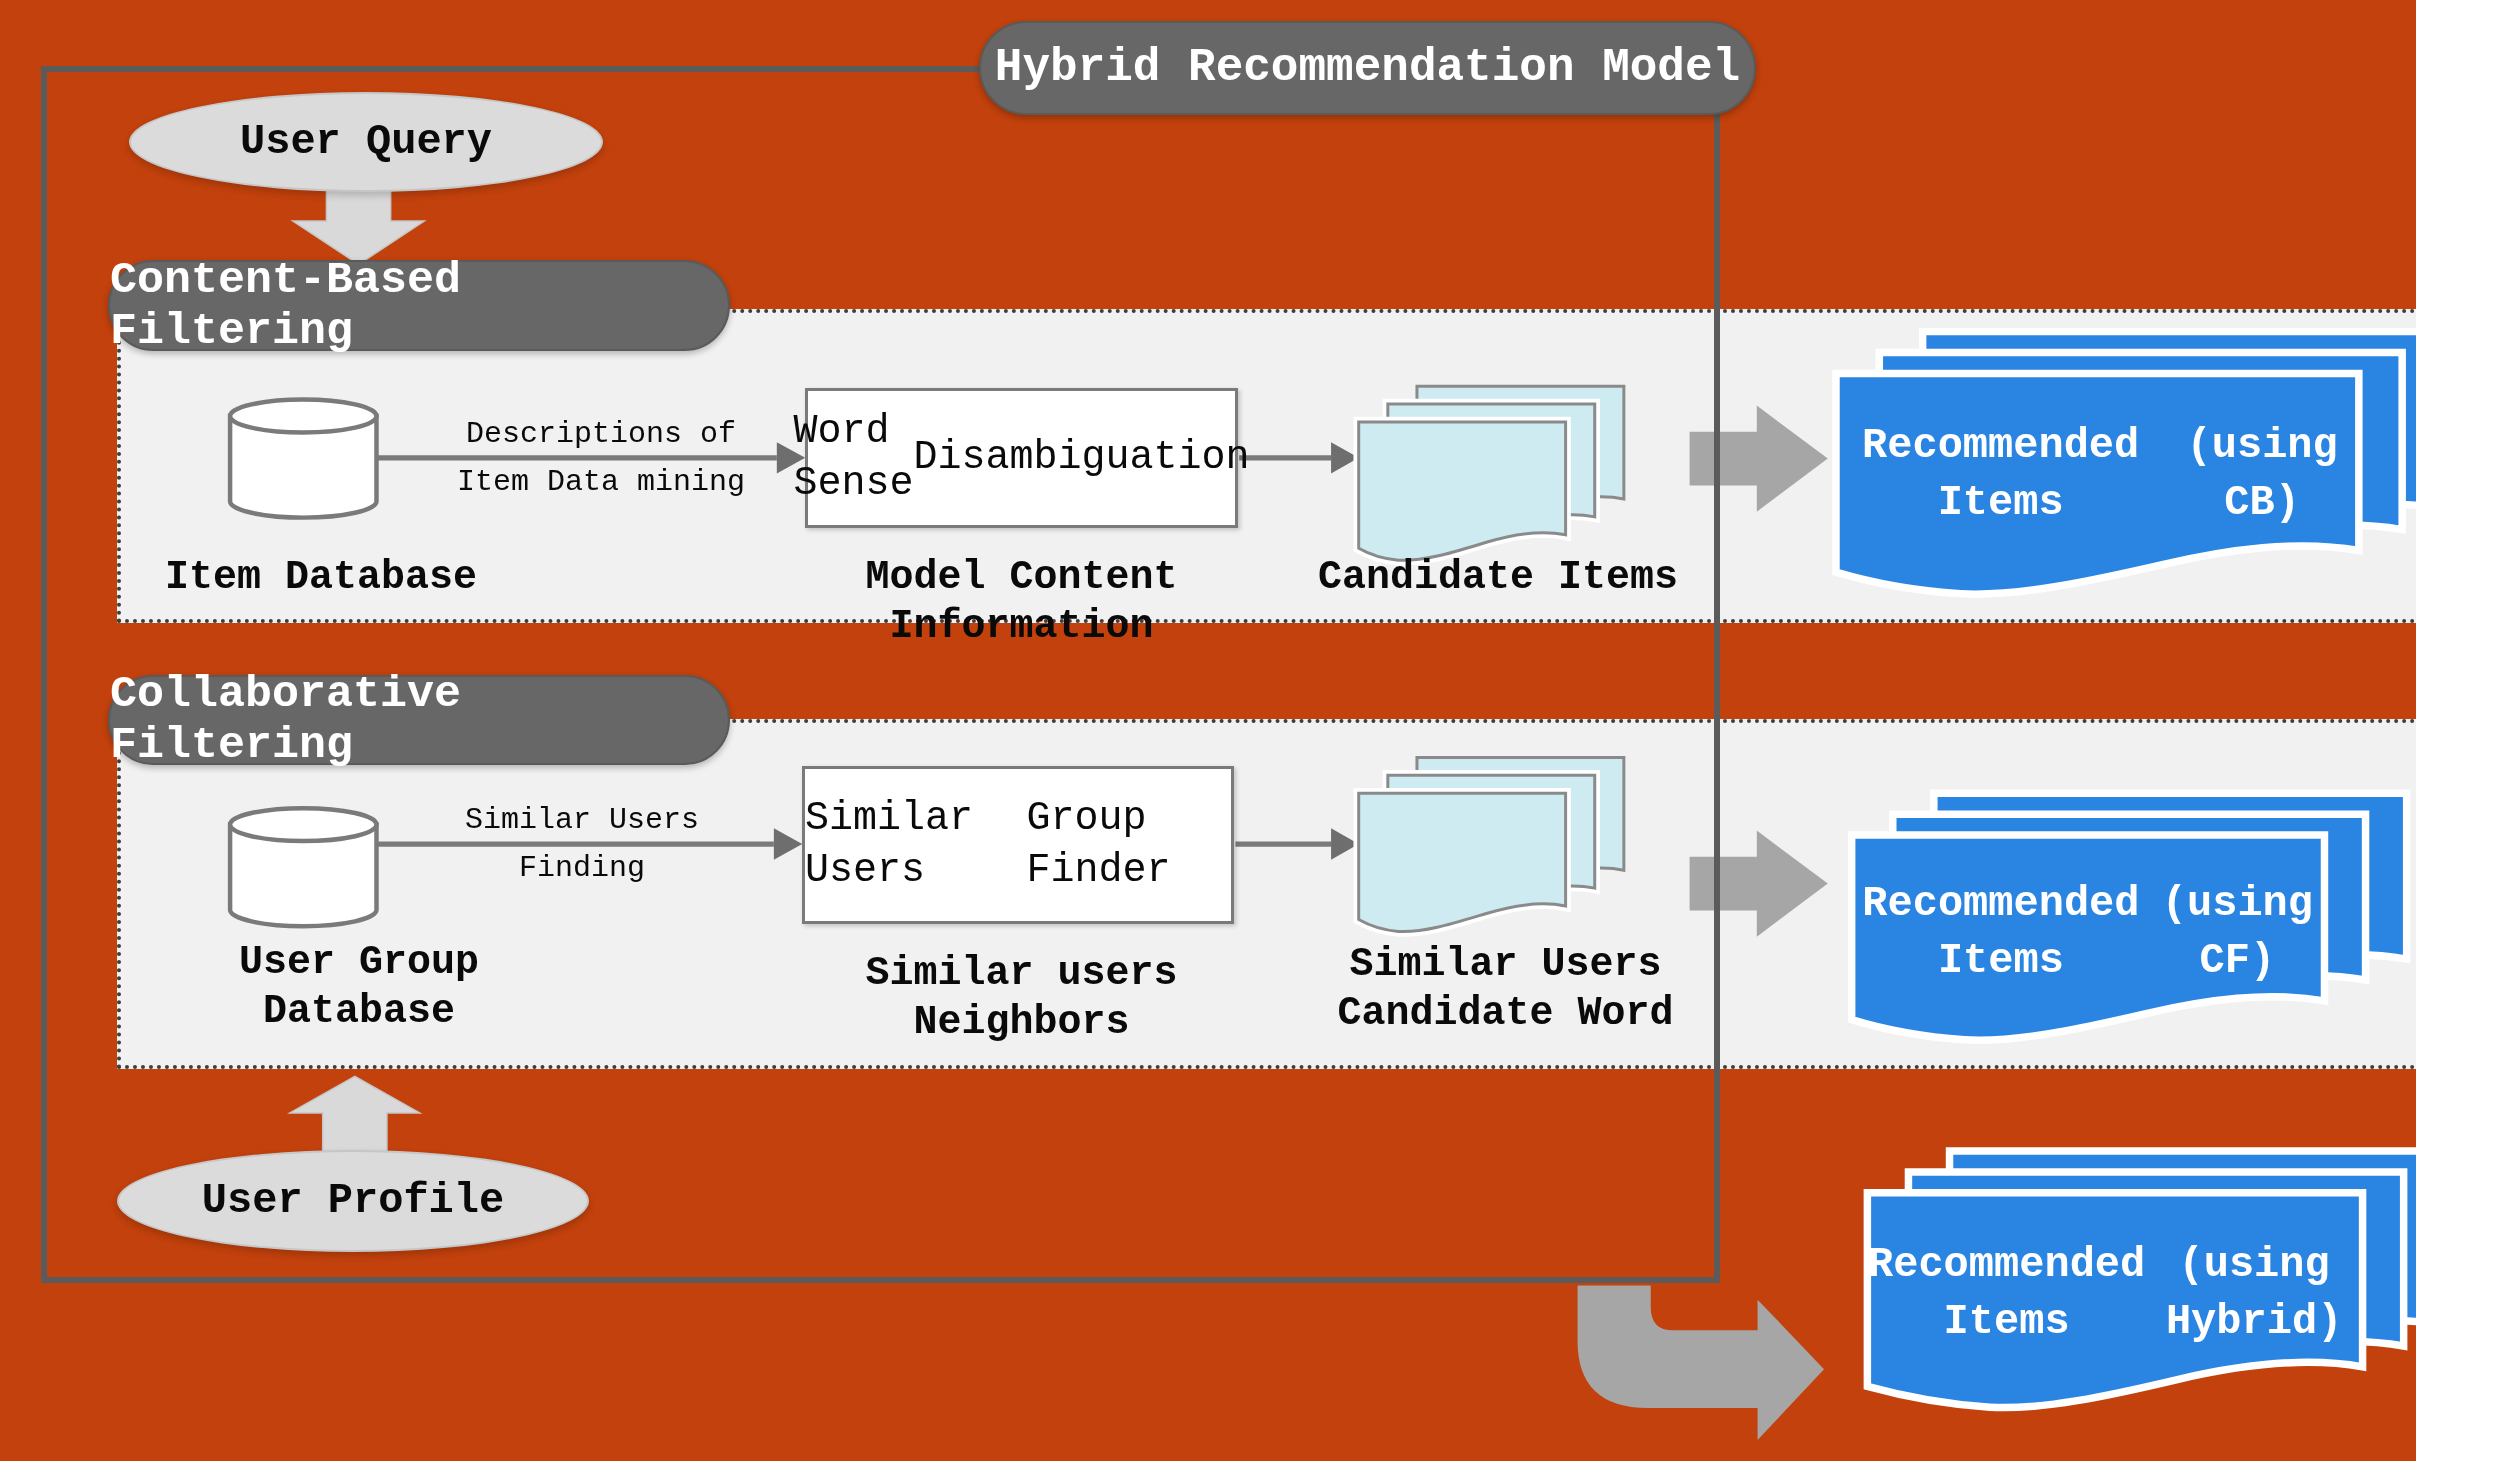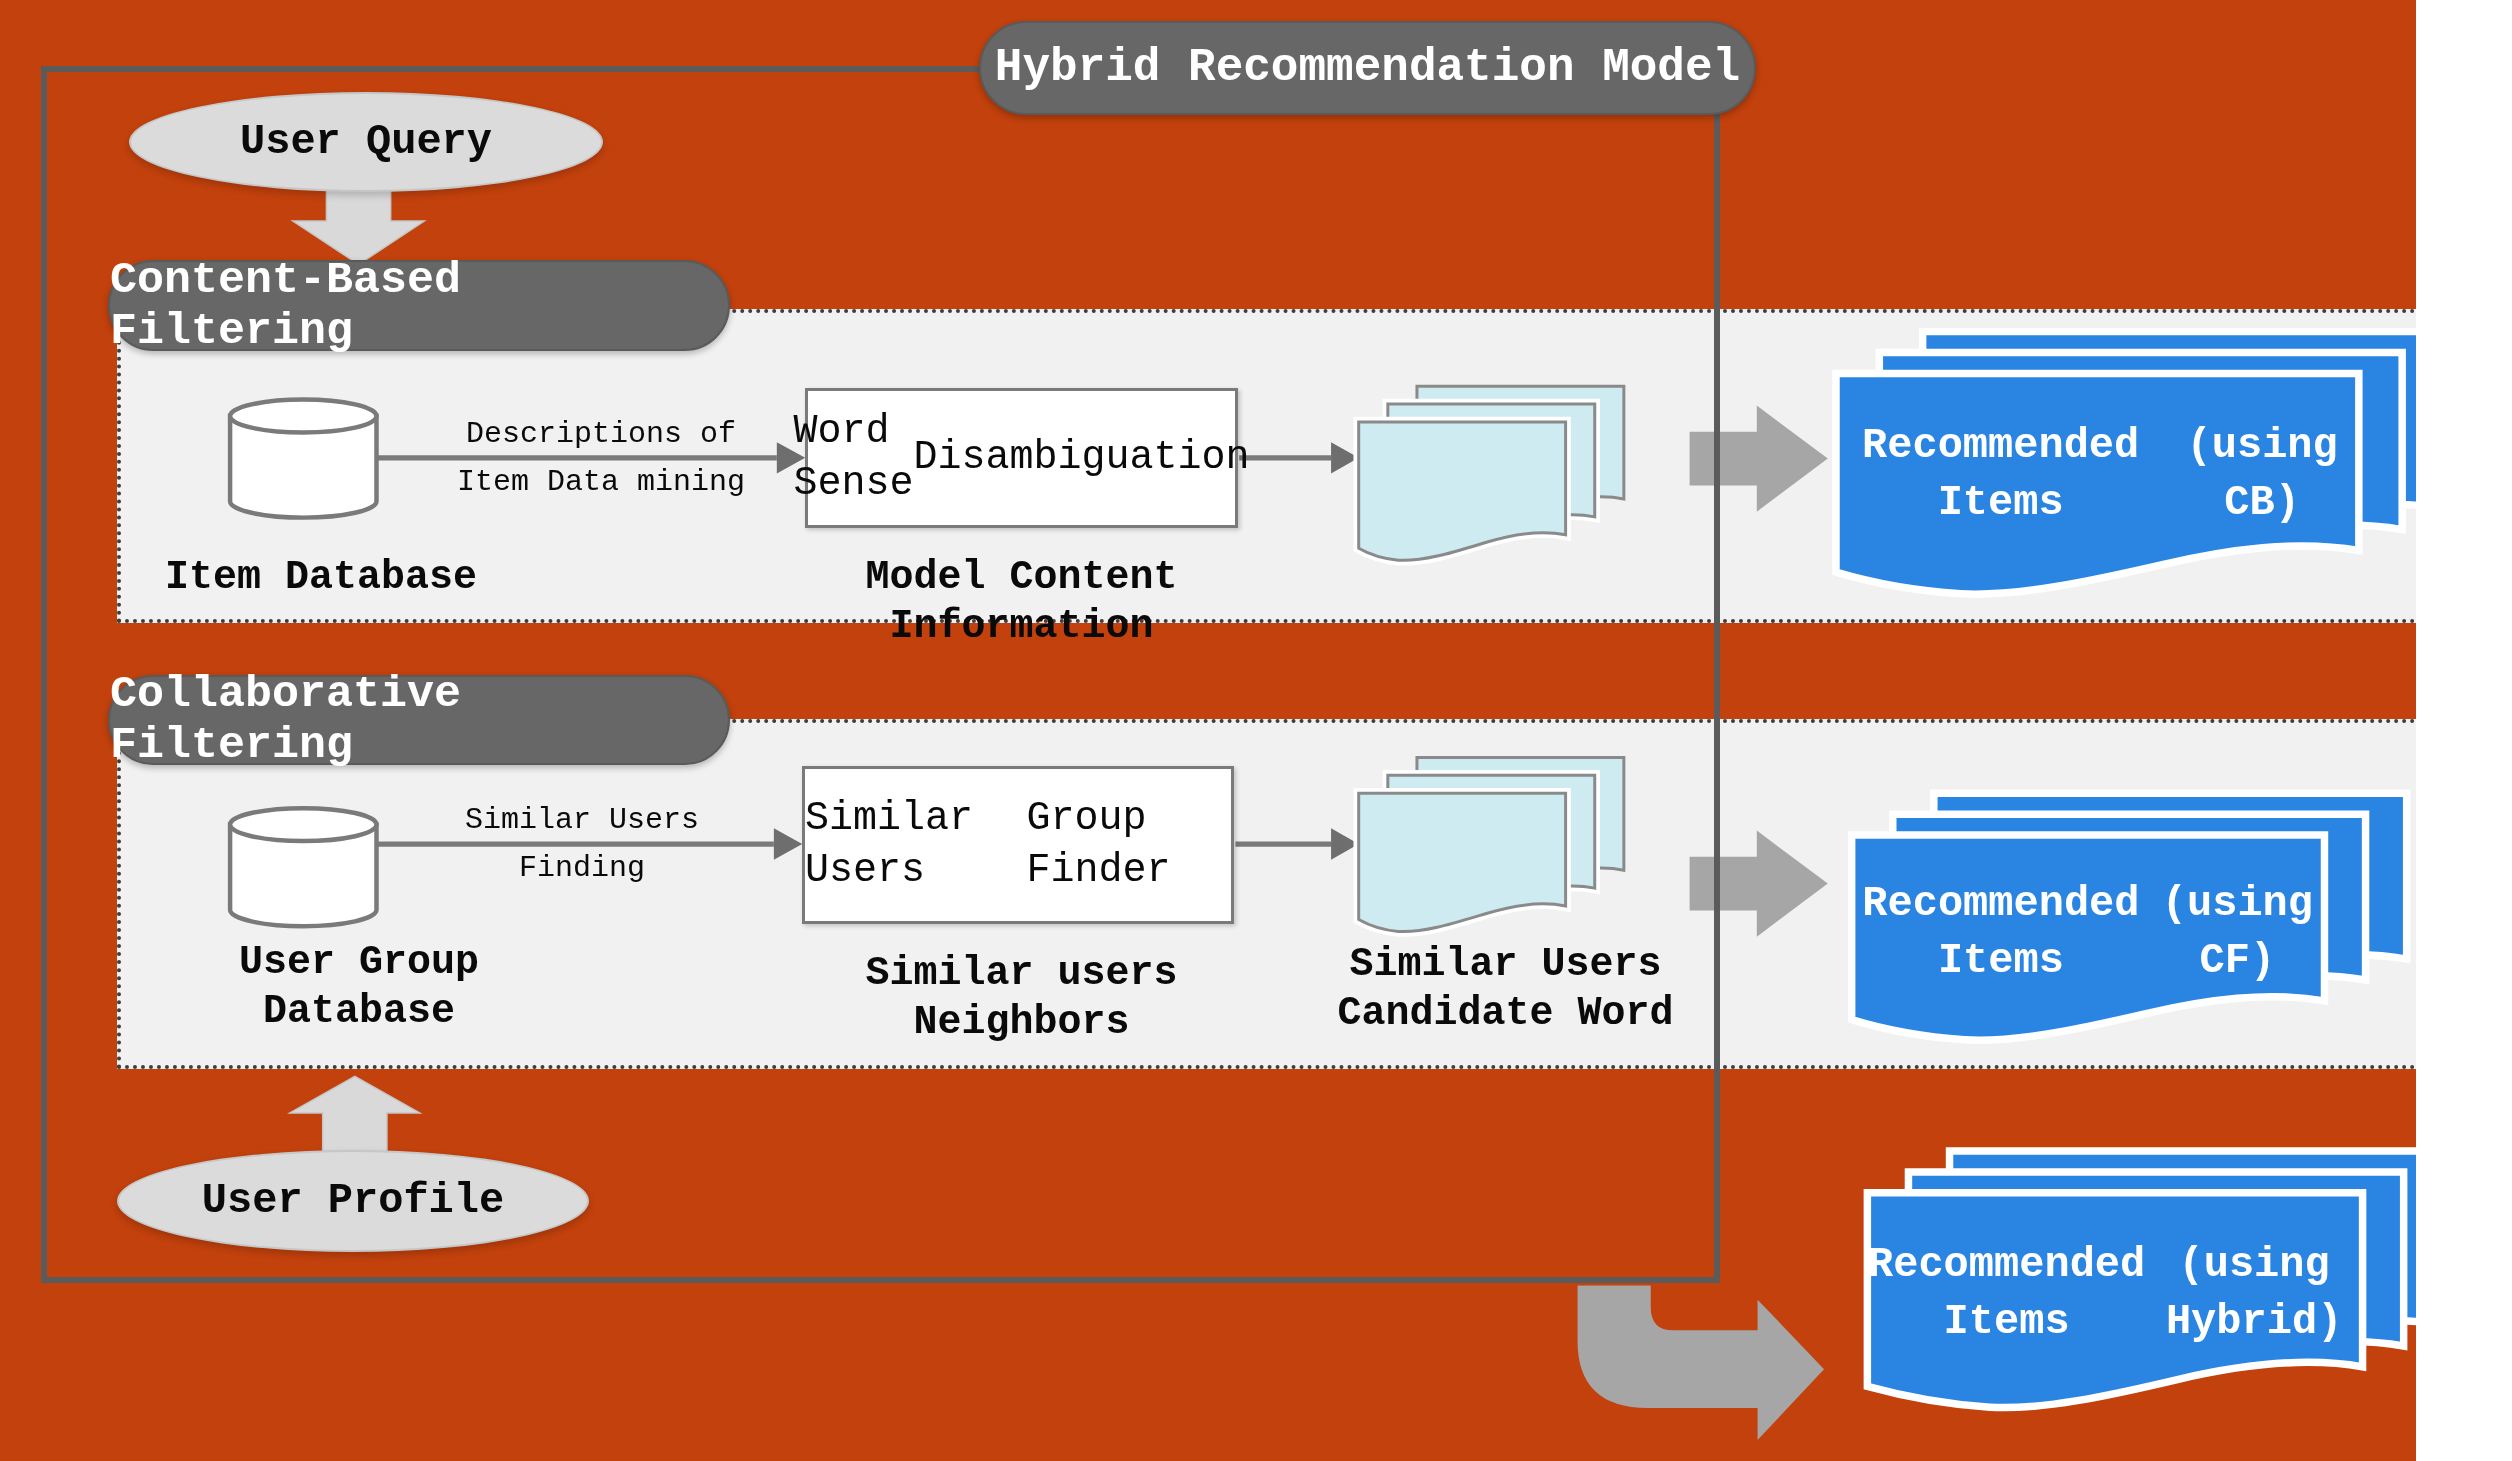--- a/index.html
+++ b/index.html
@@ -185,20 +185,21 @@
     <div>Descriptions of</div>
     <div>Item Data mining</div>
   </div>
   <div class="edge-label" style="left:358px;top:796px;width:448px;">
     <div>Similar Users</div>
     <div>Finding</div>
   </div>
 
   <div class="caption" style="left:97px;top:553px;width:448px;">Item Database</div>
   <div class="caption" style="left:760px;top:553px;width:523px;">Model Content Information</div>
+  <div class="caption" style="left:1274px;top:553px;width:448px;">Candidate Items</div>
   <div class="caption" style="left:135px;top:938px;width:448px;">User Group Database</div>
   <div class="caption" style="left:760px;top:949px;width:523px;">Similar users Neighbors</div>
   <div class="caption" style="left:1274px;top:940px;width:463px;">
     <div>Similar Users</div>
     <div>Candidate Word</div>
   </div>
 
   <div class="doc-text" style="left:1836px;top:381px;width:523px;height:187px;">
     <div>Recommended Items</div>
     <div>(using CB)</div>

